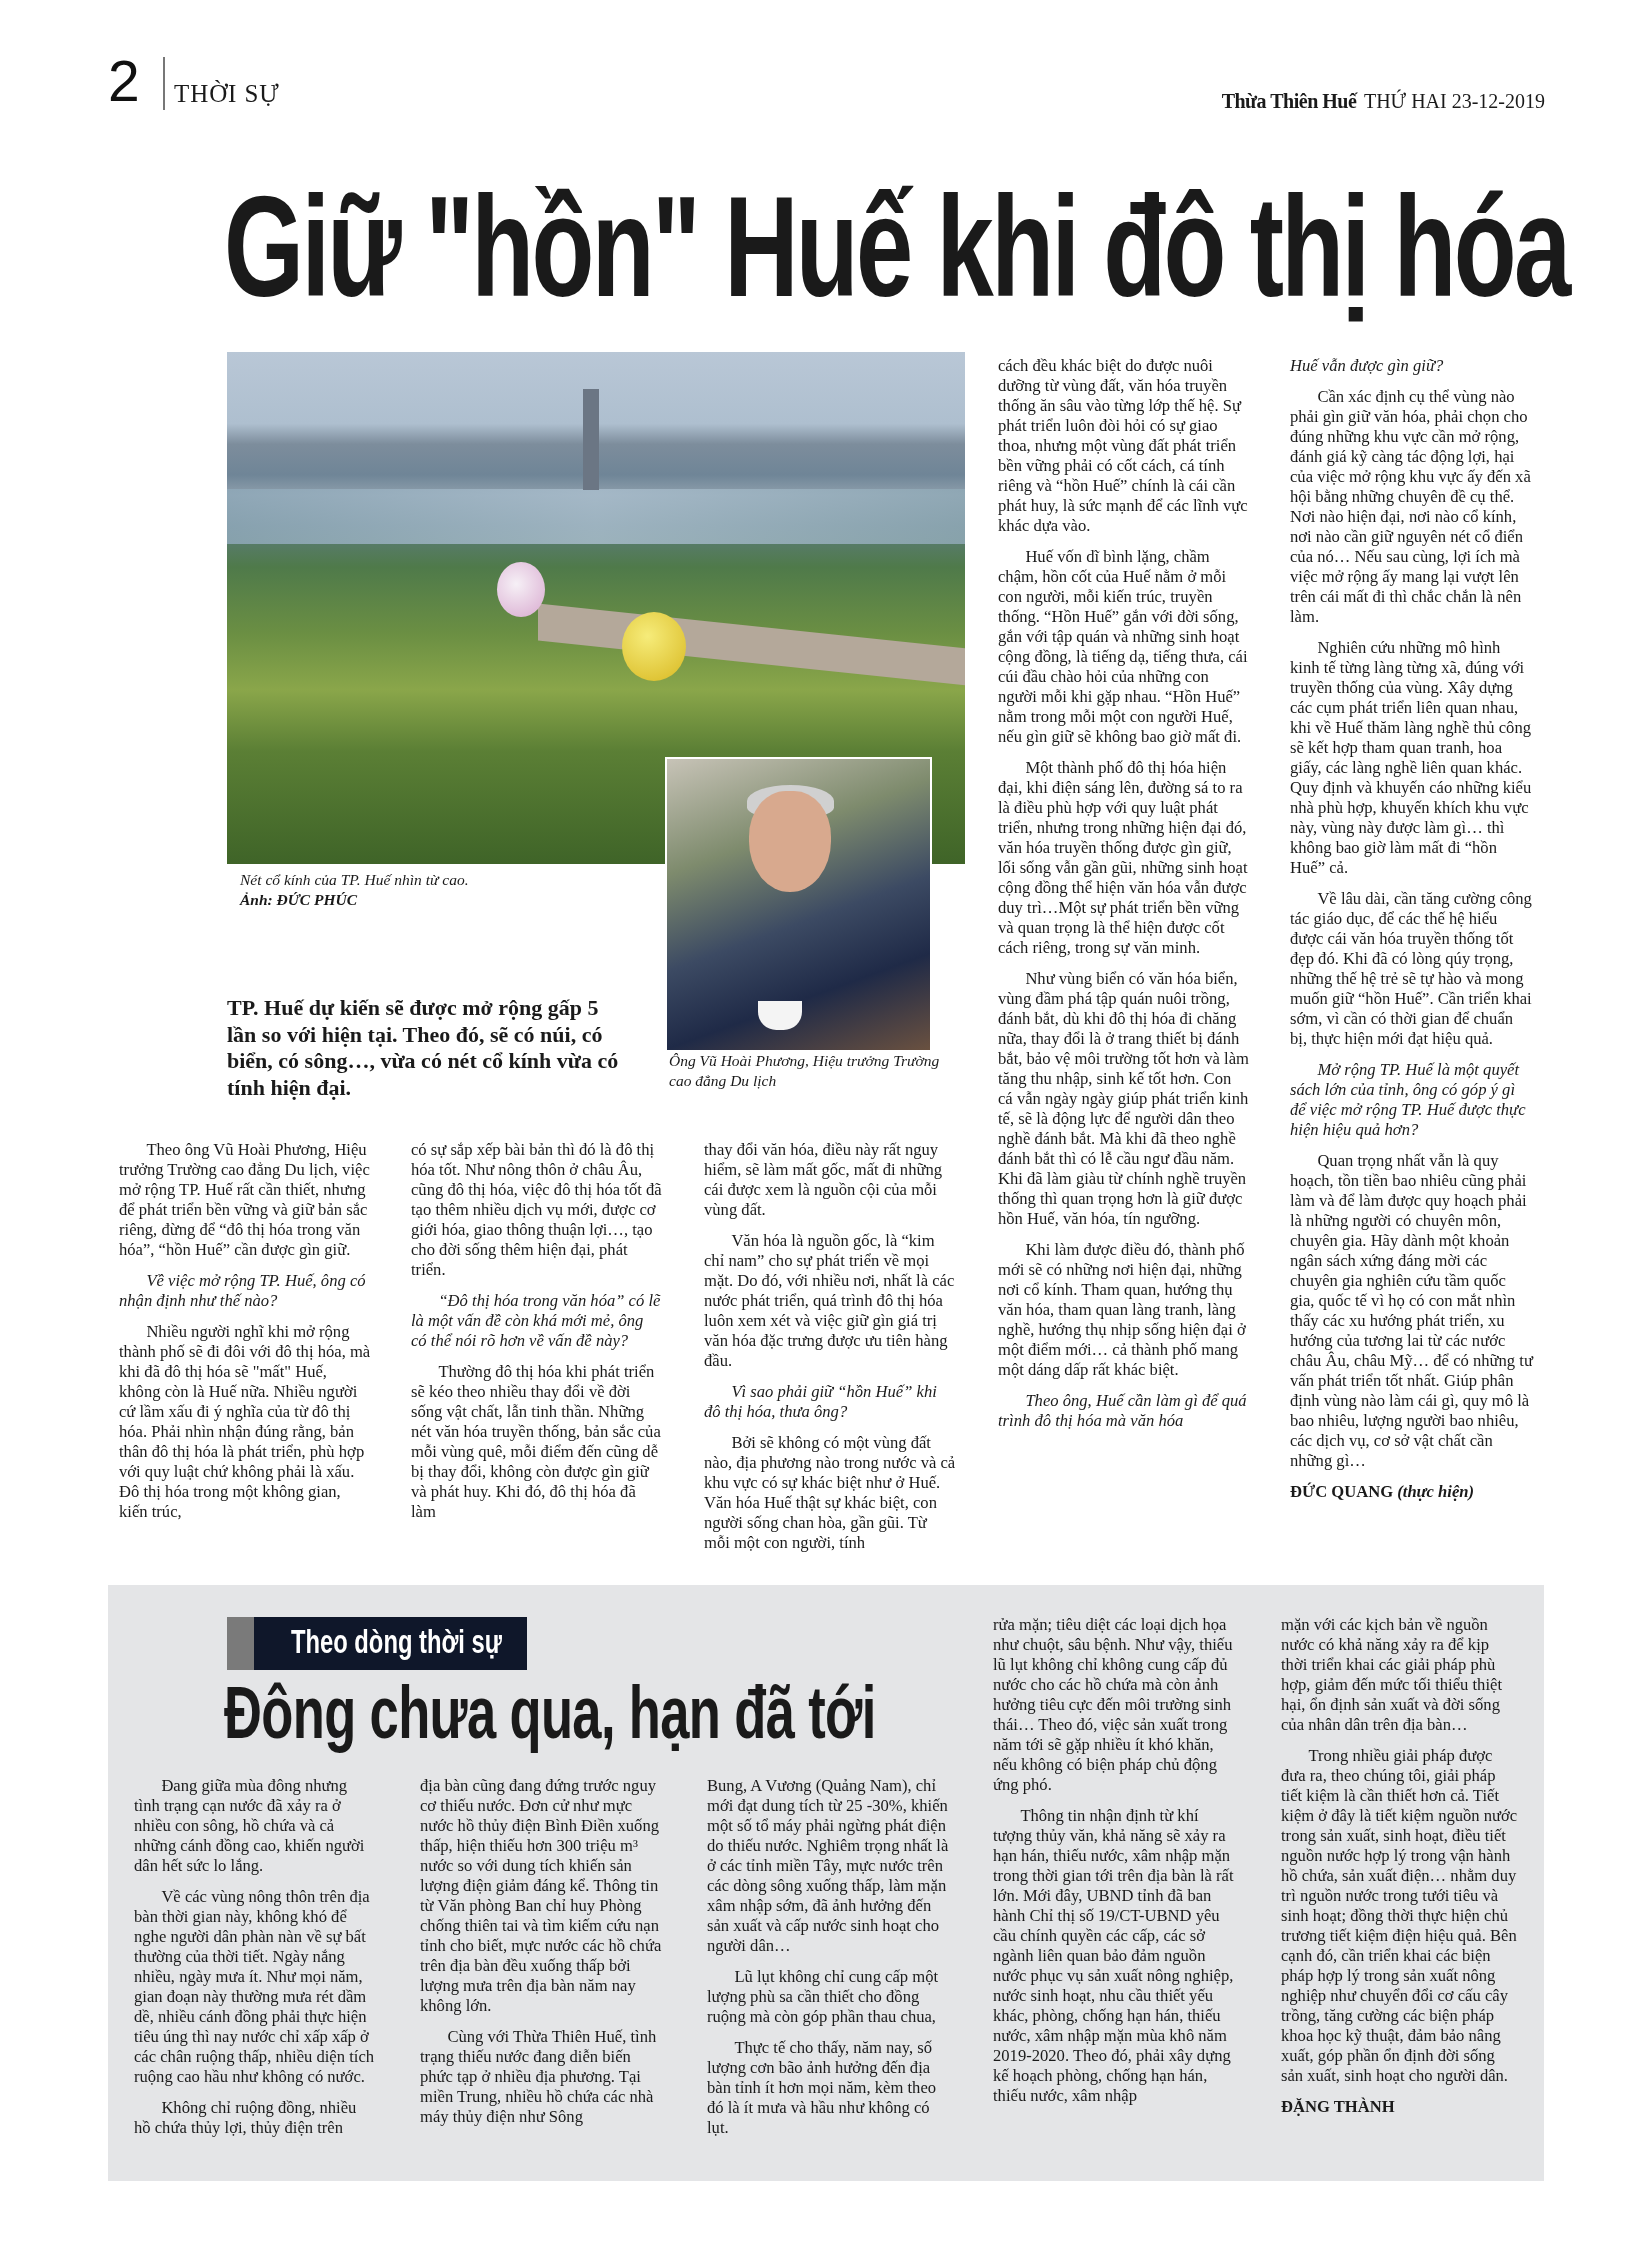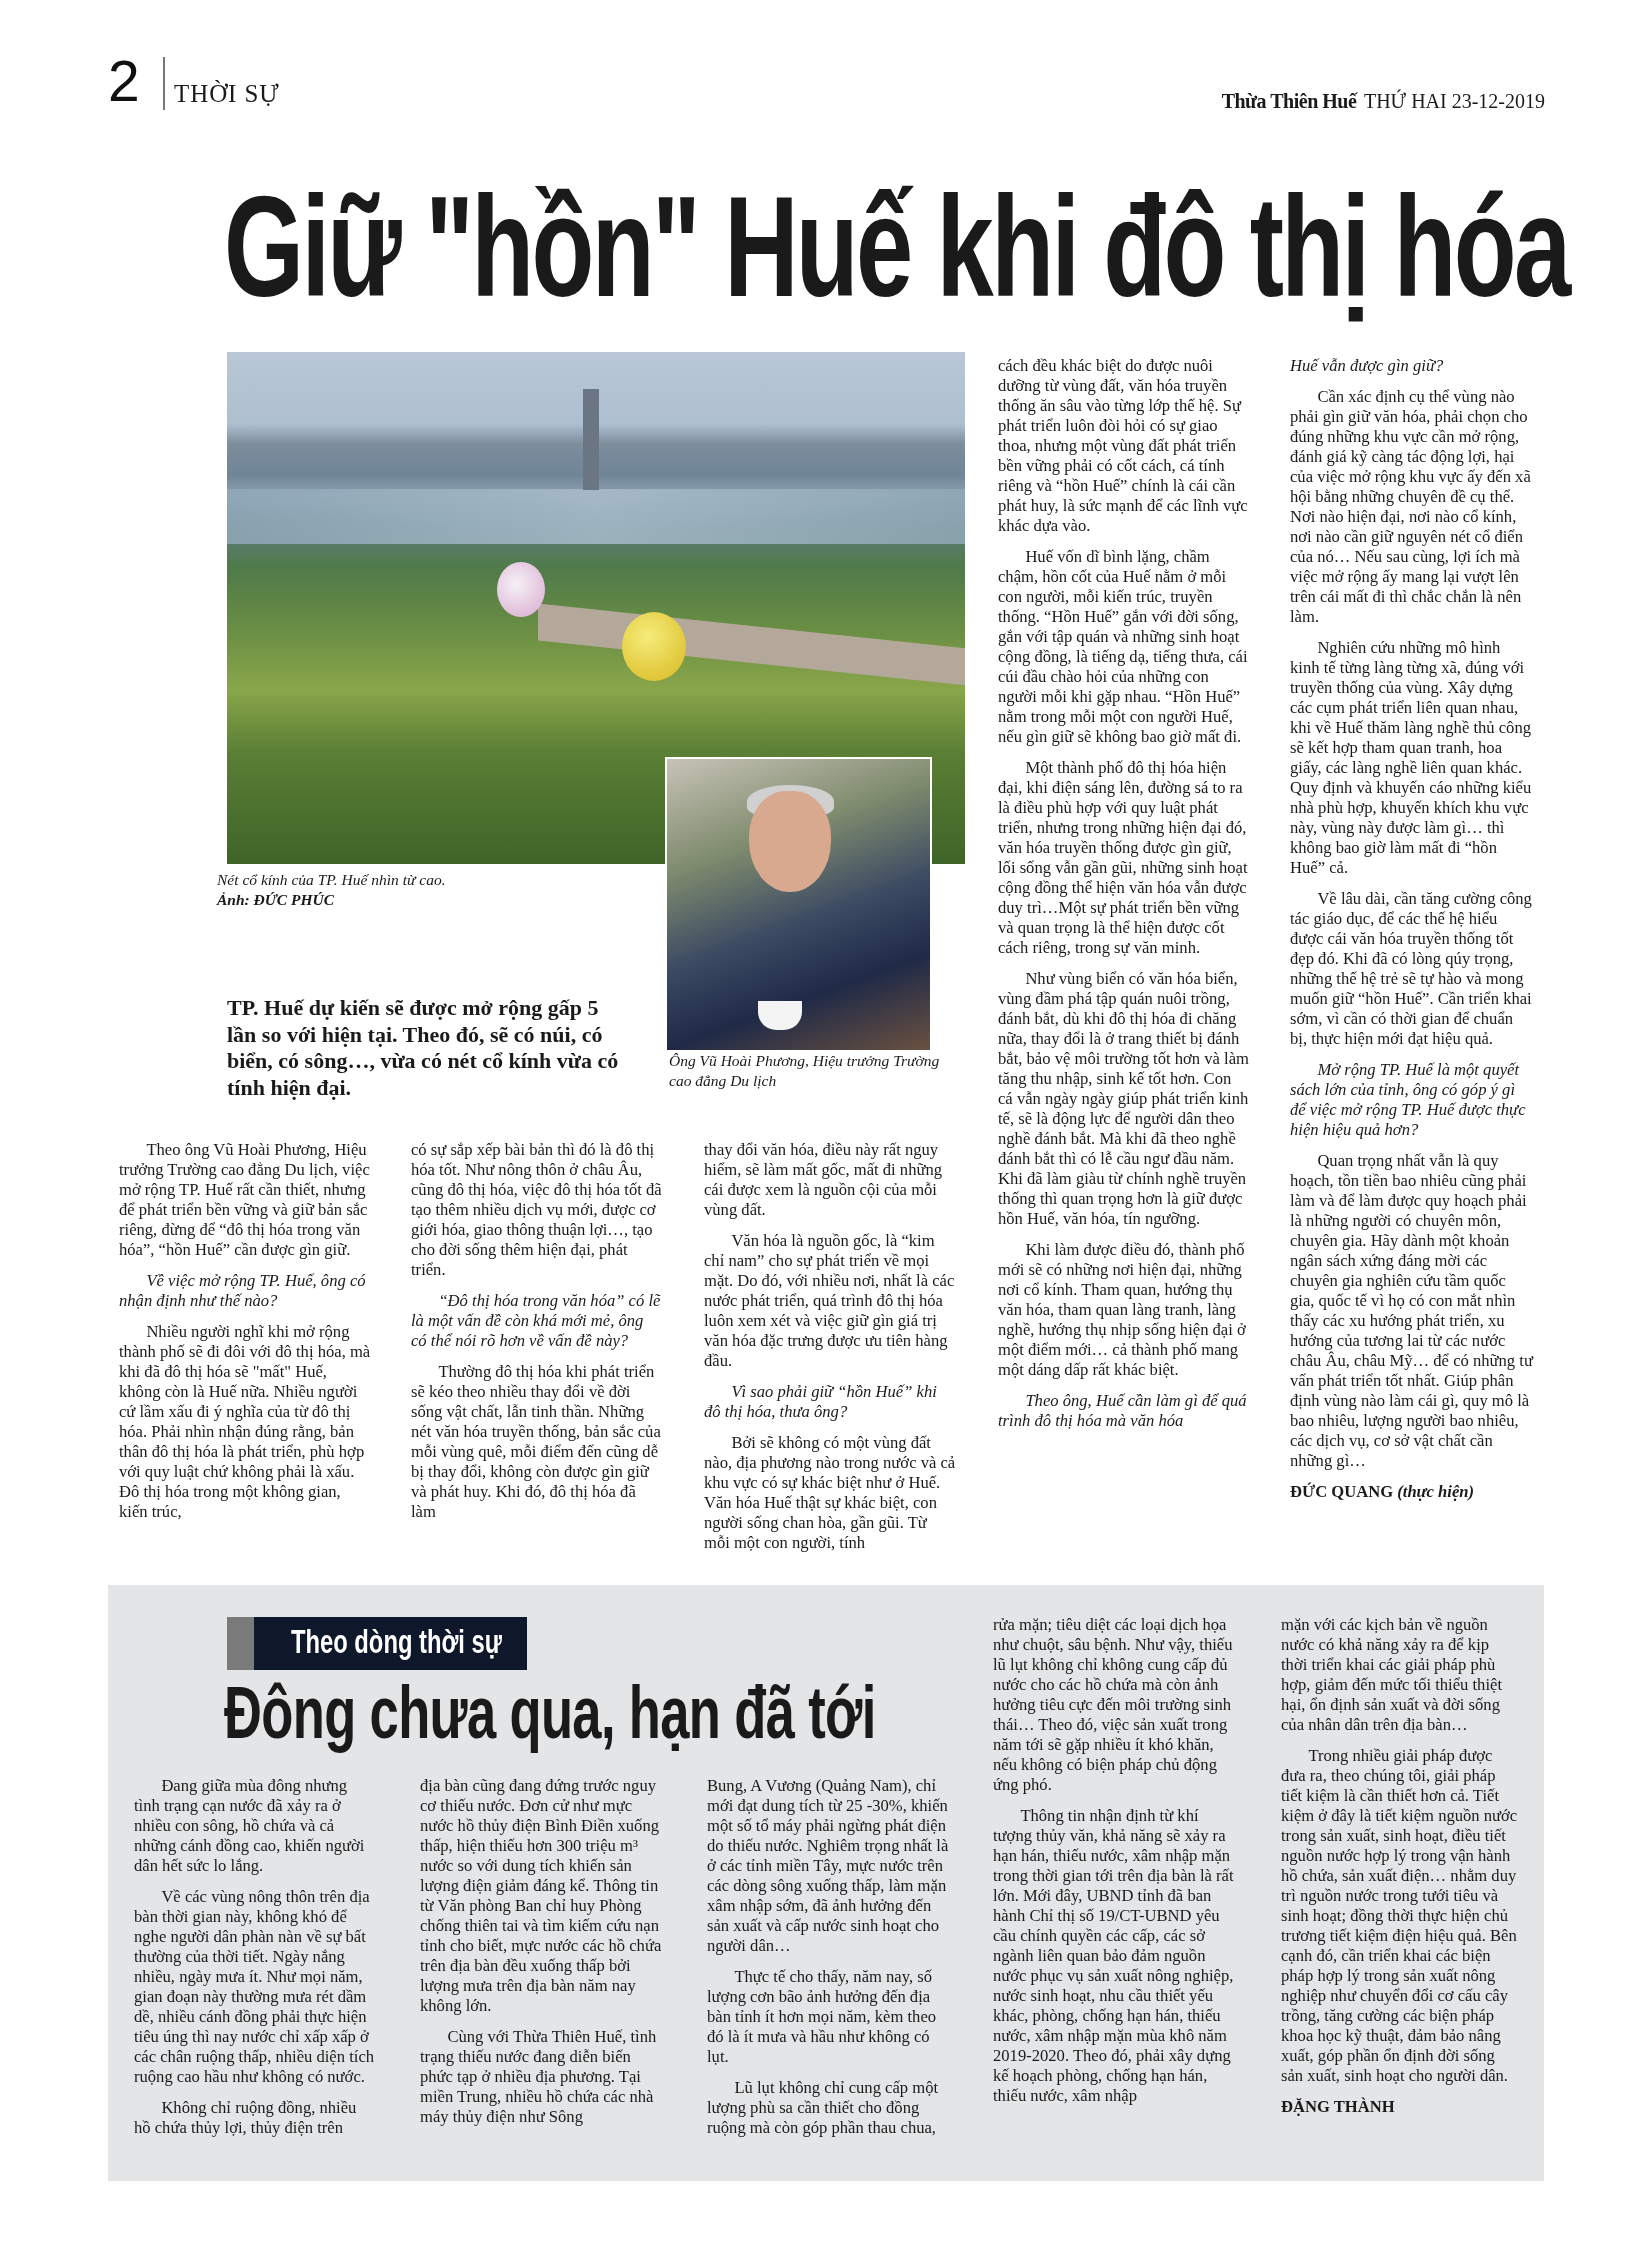--- a/index.html
+++ b/index.html
@@ -15,21 +15,21 @@
   .photo .river{position:absolute;left:0;top:137px;width:738px;height:55px;background:linear-gradient(90deg,#8fa8b8,#a8bccb 50%,#90a9b6);opacity:.85;}
   .photo .tower{position:absolute;left:356px;top:37px;width:16.4px;height:101px;background:#6b7684;}
   .photo .balloon1{position:absolute;left:270px;top:210px;width:48px;height:55px;border-radius:50%;background:radial-gradient(circle at 40% 40%,#f6f0f6,#d8a9cf);}
   .photo .balloon2{position:absolute;left:395px;top:260px;width:64px;height:69px;border-radius:50%;background:radial-gradient(circle at 40% 35%,#f6ec7a,#d8b820);}
   .photo .wall{position:absolute;left:311px;top:274px;width:429px;height:37px;background:#b4a89a;transform:skewY(6deg);}
   .portrait{left:665px;top:757px;width:263px;height:291px;background:linear-gradient(160deg,#c7c3b7 0%,#7e8b6d 30%,#3c4a63 55%,#1f2a47 75%,#6a5140 100%);border:2.7px solid #fff;}
   .portrait .face{position:absolute;left:82px;top:32px;width:82px;height:101px;border-radius:45% 45% 50% 50%;background:#d8a98e;}
   .portrait .hair{position:absolute;left:80px;top:25.6px;width:87px;height:32px;border-radius:50% 50% 30% 30%;background:#d0d0d0;}
   .portrait .cup{position:absolute;left:91px;top:242px;width:44px;height:29px;background:#f4f4f4;border-radius:0 0 18.3px 18.3px;}
   .cap{font-style:italic;font-size:15.5px;line-height:20px;}
-  .cap1{left:217px;top:870px;width:457px;}
+  .cap1{left:240px;top:870px;width:457px;}
   .cap2{left:669px;top:1051px;width:274px;}
   .lead{left:227px;top:958px;width:402px;font-weight:bold;font-size:22px;line-height:26.5px;margin-top:37px;}
   .col{font-size:16.6px;line-height:20px;text-align:left;}
   .col p{margin:11px;text-indent:27.4px;}
   .col p.noind{text-indent:0;}
   .col .q{font-weight:normal;font-style:italic;}
   .col .by{font-weight:bold;text-indent:0;}
   .col .by i{font-weight:bold;}
   .graybox{left:108px;top:1585px;width:1436px;height:596px;background:#e4e5e7;}
   .tag{left:227px;top:1617px;width:300px;height:53px;background:#0f172a;}
@@ -119,22 +119,22 @@
   <p>Đang giữa mùa đông nhưng tình trạng cạn nước đã xảy ra ở nhiều con sông, hồ chứa và cả những cánh đồng cao, khiến người dân hết sức lo lắng.</p>
   <p>Về các vùng nông thôn trên địa bàn thời gian này, không khó để nghe người dân phàn nàn về sự bất thường của thời tiết. Ngày nắng nhiều, ngày mưa ít. Như mọi năm, gian đoạn này thường mưa rét dầm dề, nhiều cánh đồng phải thực hiện tiêu úng thì nay nước chỉ xấp xấp ở các chân ruộng thấp, nhiều diện tích ruộng cao hầu như không có nước.</p>
   <p>Không chỉ ruộng đồng, nhiều hồ chứa thủy lợi, thủy điện trên</p>
 </div>
 <div class="abs col" style="left:409px;top:1765px;width:265px">
   <p class="noind">địa bàn cũng đang đứng trước nguy cơ thiếu nước. Đơn cử như mực nước hồ thủy điện Bình Điền xuống thấp, hiện thiếu hơn 300 triệu m³ nước so với dung tích khiến sản lượng điện giảm đáng kể. Thông tin từ Văn phòng Ban chỉ huy Phòng chống thiên tai và tìm kiếm cứu nạn tỉnh cho biết, mực nước các hồ chứa trên địa bàn đều xuống thấp bởi lượng mưa trên địa bàn năm nay không lớn.</p>
   <p>Cùng với Thừa Thiên Huế, tình trạng thiếu nước đang diễn biến phức tạp ở nhiều địa phương. Tại miền Trung, nhiều hồ chứa các nhà máy thủy điện như Sông</p>
 </div>
 <div class="abs col" style="left:696px;top:1765px;width:265px">
   <p class="noind">Bung, A Vương (Quảng Nam), chỉ mới đạt dung tích từ 25 -30%, khiến một số tổ máy phải ngừng phát điện do thiếu nước. Nghiêm trọng nhất là ở các tỉnh miền Tây, mực nước trên các dòng sông xuống thấp, làm mặn xâm nhập sớm, đã ảnh hưởng đến sản xuất và cấp nước sinh hoạt cho người dân…</p>
+  <p>Lũ lụt không chỉ cung cấp một lượng phù sa cần thiết cho đồng ruộng mà còn góp phần thau chua,</p>
   <p>Thực tế cho thấy, năm nay, số lượng cơn bão ảnh hưởng đến địa bàn tỉnh ít hơn mọi năm, kèm theo đó là ít mưa và hầu như không có lụt.</p>
-  <p>Lũ lụt không chỉ cung cấp một lượng phù sa cần thiết cho đồng ruộng mà còn góp phần thau chua,</p>
 </div>
 <div class="abs col" style="left:982px;top:1604px;width:265px">
   <p class="noind">rửa mặn; tiêu diệt các loại dịch họa như chuột, sâu bệnh. Như vậy, thiếu lũ lụt không chỉ không cung cấp đủ nước cho các hồ chứa mà còn ảnh hưởng tiêu cực đến môi trường sinh thái… Theo đó, việc sản xuất trong năm tới sẽ gặp nhiều ít khó khăn, nếu không có biện pháp chủ động ứng phó.</p>
   <p>Thông tin nhận định từ khí tượng thủy văn, khả năng sẽ xảy ra hạn hán, thiếu nước, xâm nhập mặn trong thời gian tới trên địa bàn là rất lớn. Mới đây, UBND tỉnh đã ban hành Chỉ thị số 19/CT-UBND yêu cầu chính quyền các cấp, các sở ngành liên quan bảo đảm nguồn nước phục vụ sản xuất nông nghiệp, nước sinh hoạt, nhu cầu thiết yếu khác, phòng, chống hạn hán, thiếu nước, xâm nhập mặn mùa khô năm 2019-2020. Theo đó, phải xây dựng kế hoạch phòng, chống hạn hán, thiếu nước, xâm nhập</p>
 </div>
 <div class="abs col" style="left:1270px;top:1604px;width:260px">
   <p class="noind">mặn với các kịch bản về nguồn nước có khả năng xảy ra để kịp thời triển khai các giải pháp phù hợp, giảm đến mức tối thiểu thiệt hại, ổn định sản xuất và đời sống của nhân dân trên địa bàn…</p>
   <p>Trong nhiều giải pháp được đưa ra, theo chúng tôi, giải pháp tiết kiệm là cần thiết hơn cả. Tiết kiệm ở đây là tiết kiệm nguồn nước trong sản xuất, sinh hoạt, điều tiết nguồn nước hợp lý trong vận hành hồ chứa, sản xuất điện… nhằm duy trì nguồn nước trong tưới tiêu và sinh hoạt; đồng thời thực hiện chủ trương tiết kiệm điện hiệu quả. Bên cạnh đó, cần triển khai các biện pháp hợp lý trong sản xuất nông nghiệp như chuyển đổi cơ cấu cây trồng, tăng cường các biện pháp khoa học kỹ thuật, đảm bảo nâng xuất, góp phần ổn định đời sống sản xuất, sinh hoạt cho người dân.</p>
   <p class="by">ĐẶNG THÀNH</p>
 </div>

